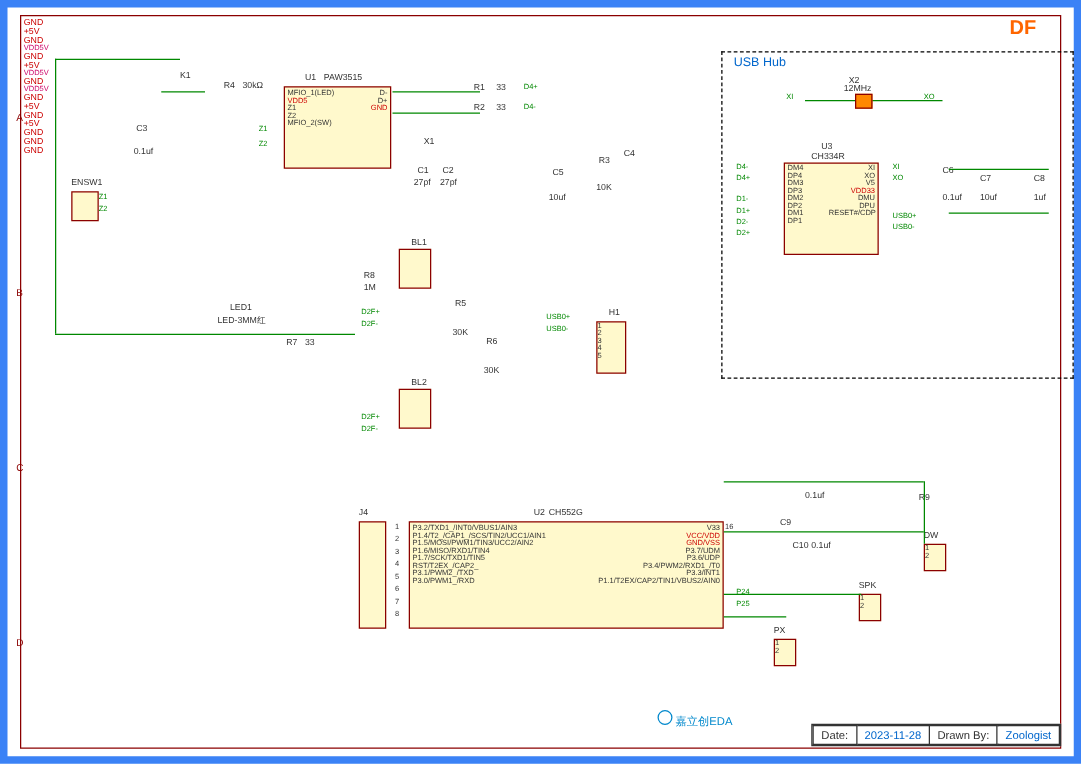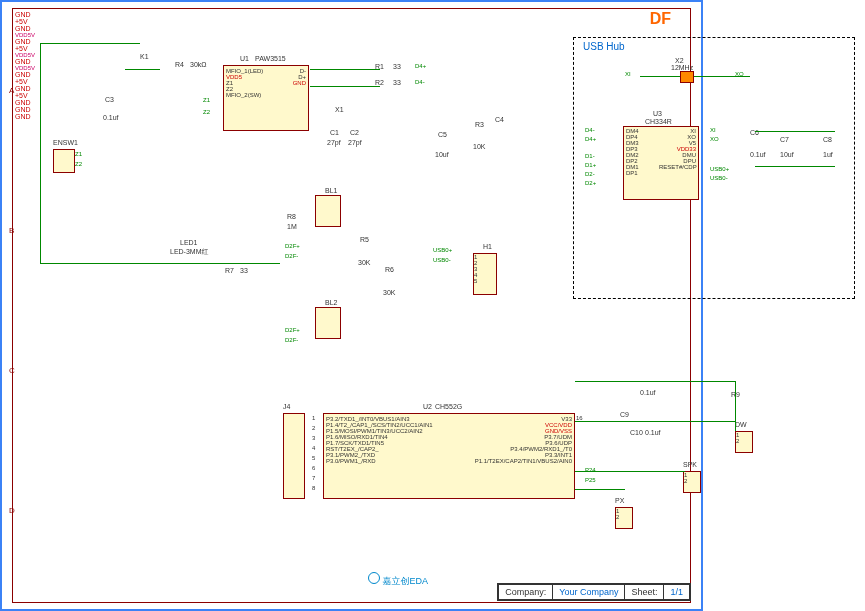--- a/index.html
+++ b/index.html
@@ -1,16 +1,16 @@
 <!DOCTYPE html>
 <html><head>
 <meta charset="utf-8">
 <style>
 body{margin:0;font-family:Arial,sans-serif;background:#fff}
-.sheet{width:703px;height:611px;position:relative;border:2px solid #3b82f6;box-sizing:border-box}
+.sheet{width:865px;height:611px;position:relative;border:6px solid #3b82f6;box-sizing:border-box}
 .inner{position:absolute;left:10px;top:6px;right:10px;bottom:6px;border:1px solid #8B0000}
 .canvas{position:absolute;left:2px;top:2px;right:2px;bottom:2px}
 .df{position:absolute;right:30px;top:8px;color:#FF6600;font-weight:bold;font-size:16px}
 .title-block{position:absolute;right:10px;bottom:8px;border:1px solid #333;font-size:9px;background:#fff}
 .title-block table{border-collapse:collapse}
 .title-block td{border:1px solid #333;padding:2px 6px}
 .tb-lbl{color:#333}
 .tb-val{color:#0066CC}
 .usb-box{position:absolute;left:558px;top:26px;width:280px;height:260px;border:1px dashed #000}
 .usb-lbl{position:absolute;left:568px;top:30px;font-size:10px;color:#0066CC}
@@ -281,21 +281,21 @@
         <span>嘉立创EDA</span>
       </div>
 
     </div>
   </div>
 
   <div class="title-block">
     <table>
       <tbody>
       <tr>
-        <td class="tb-lbl" colspan="2">Company:</td>
-        <td class="tb-val" colspan="2">Your Company</td>
-        <td class="tb-lbl">Sheet:</td>
-        <td class="tb-val">1/1</td>
+        <td class="tb-lbl">Date:</td>
+        <td class="tb-val">2023-11-28</td>
+        <td class="tb-lbl" colspan="2">Drawn By:</td>
+        <td class="tb-val" colspan="2">Zoologist</td>
       </tr>
     </tbody>
       </table>
   </div>
 </div>
 
 </body></html>

